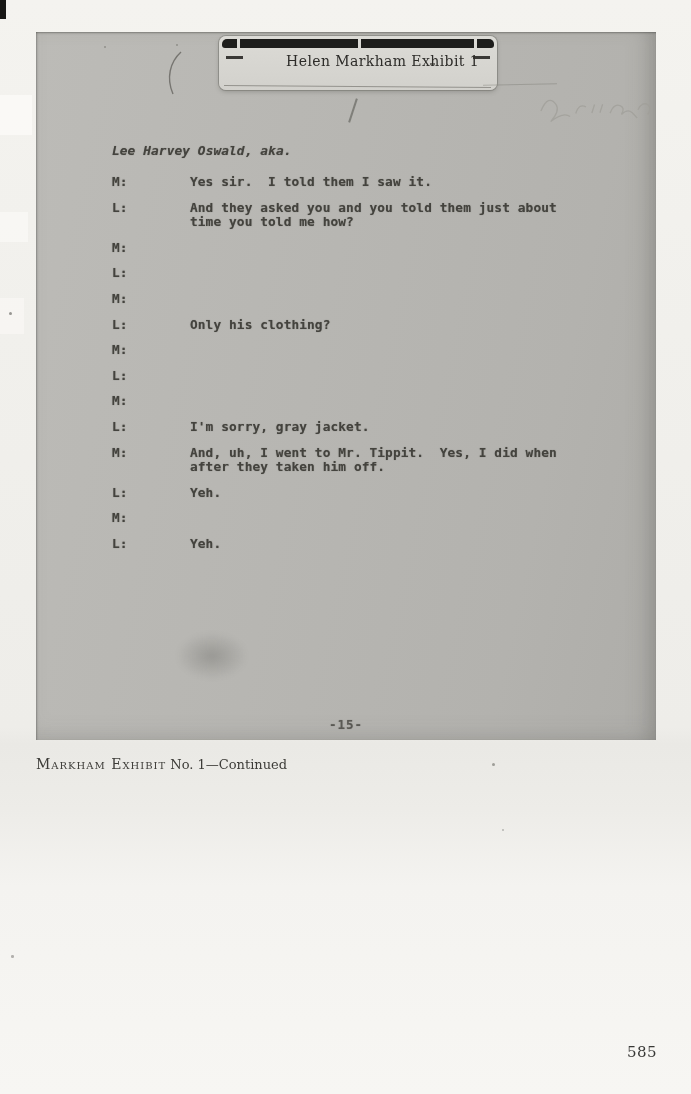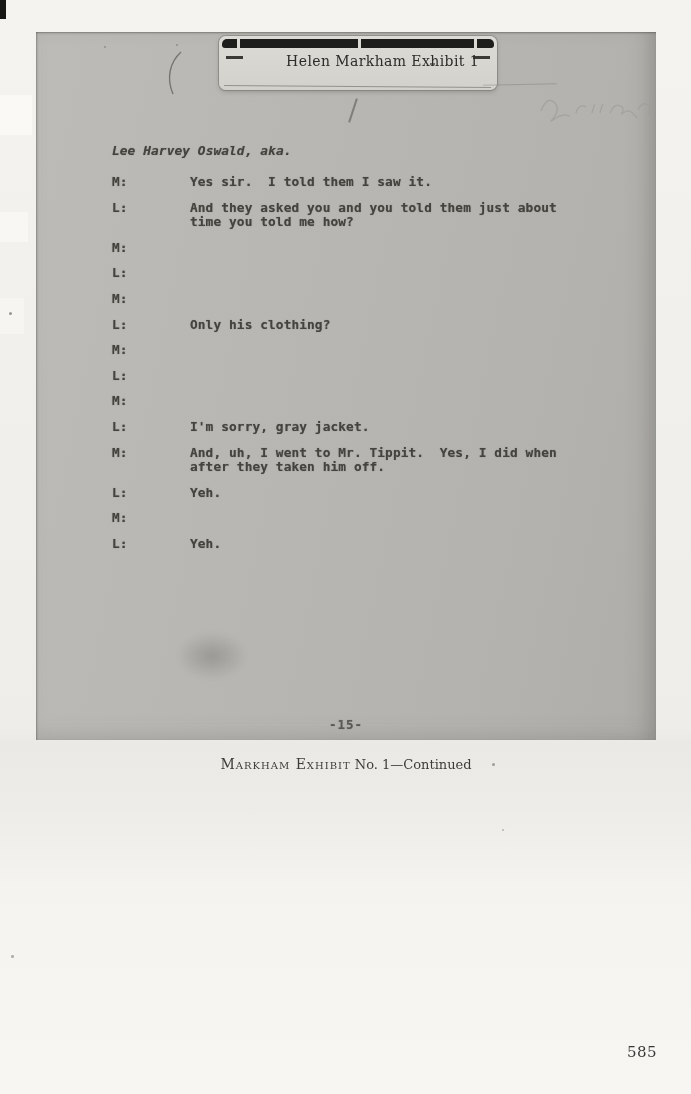--- a/index.html
+++ b/index.html
@@ -49,21 +49,21 @@
   
   .typed{font-family:"DejaVu Sans Mono",monospace;font-weight:bold;font-size:12.8px;line-height:14.6px;
     color:#44433e;text-shadow:0 0 1px rgba(68,67,61,.55);letter-spacing:.1px;}
   .heading{position:absolute;left:76px;top:112px;font-style:italic;}
   .dialogue{position:absolute;left:76px;top:143px;width:530px;}
   .row{display:flex;margin-bottom:11px;}
   .speaker{flex:0 0 78px;width:78px;}
   .dtext{width:434px;white-space:pre-wrap;}
   .typed-page-num{position:absolute;left:0;width:100%;top:662px;text-align:center;opacity:.8;letter-spacing:1px;font-size:12.5px;margin-top:24px;}
   
-  .caption{position:absolute;left:36px;top:756px;width:620px;text-align:center;
+  .caption{position:absolute;left:36px;top:756px;width:620px;
     font-family:"DejaVu Serif","Liberation Serif",serif;color:#3d3c38;font-size:13px;}
   .caption .sc{font-variant:small-caps;letter-spacing:1px;font-size:14px;}
   .caption-dot{position:absolute;left:492px;top:763px;width:3px;height:3px;border-radius:50%;background:#6b6a64;opacity:.6;}
   .book-page{position:absolute;left:627px;top:1043px;font-family:"DejaVu Serif","Liberation Serif",serif;
     font-size:15px;color:#383836;letter-spacing:.5px;}
   
   .corner-mark{position:absolute;left:0;top:0;width:6px;height:19px;background:#171715;}
   .edge-patch{position:absolute;left:0;background:#fbfaf7;}
   .ep1{top:95px;width:32px;height:40px;opacity:.8;}
   .ep2{top:212px;width:28px;height:30px;opacity:.65;}

